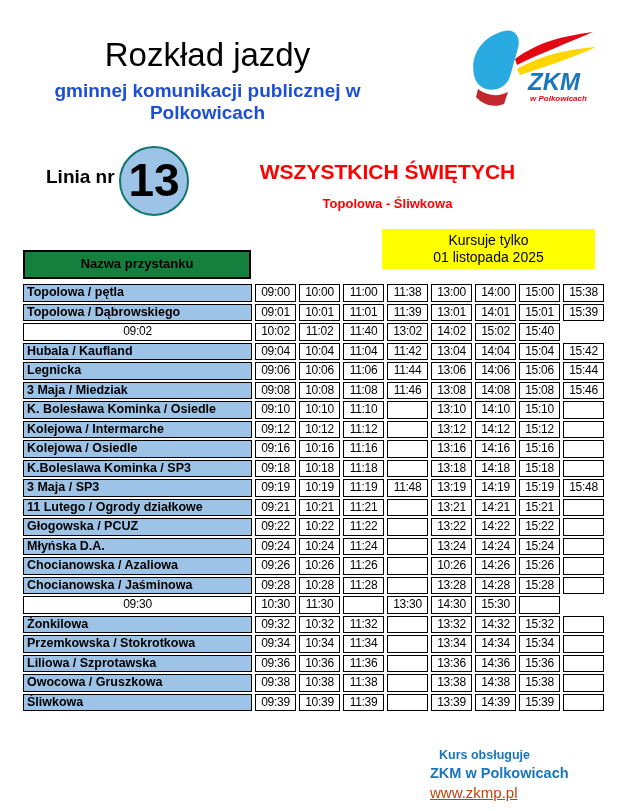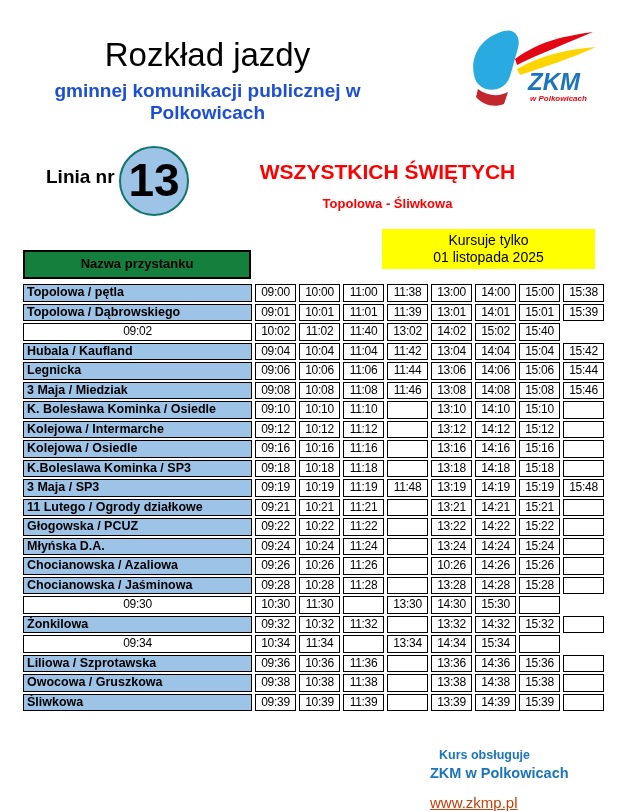--- a/index.html
+++ b/index.html
@@ -79,21 +79,21 @@
   .time-cell {
     font-size: 12px; text-align: center; line-height: 14px;
     letter-spacing: -0.3px; color: #000;
   }
 
   
   .footer {
     position: absolute; left: 430px; top: 748px; color: #1b75bc;
   }
   .footer .f1 { font-size: 12.5px; font-weight: 700; margin-bottom: 3px; padding-left: 9px; }
-  .footer .f2 { font-size: 14.5px; font-weight: 700; margin-bottom: 13px; }
+  .footer .f2 { font-size: 14.5px; font-weight: 700; margin-bottom: 3px; }
   .footer a { color: #c2410c; font-size: 15px; text-decoration: underline; margin-top: 32px; }
 </style>
 </head>
 <body>
 
 <div class="page">
 
   <div class="title">Rozkład jazdy</div>
   <div class="subtitle">gminnej komunikacji publicznej w Polkowicach</div>
 
@@ -314,20 +314,21 @@
         <div class="time-cell">09:32</div>
         <div class="time-cell">10:32</div>
         <div class="time-cell">11:32</div>
         <div class="time-cell"></div>
         <div class="time-cell">13:32</div>
         <div class="time-cell">14:32</div>
         <div class="time-cell">15:32</div>
         <div class="time-cell"></div>
       </div>
       <div class="tt-row">
+        <div class="stop-cell">Przemkowska / Stokrotkowa</div>
         <div class="time-cell">09:34</div>
         <div class="time-cell">10:34</div>
         <div class="time-cell">11:34</div>
         <div class="time-cell"></div>
         <div class="time-cell">13:34</div>
         <div class="time-cell">14:34</div>
         <div class="time-cell">15:34</div>
         <div class="time-cell"></div>
       </div>
       <div class="tt-row">

